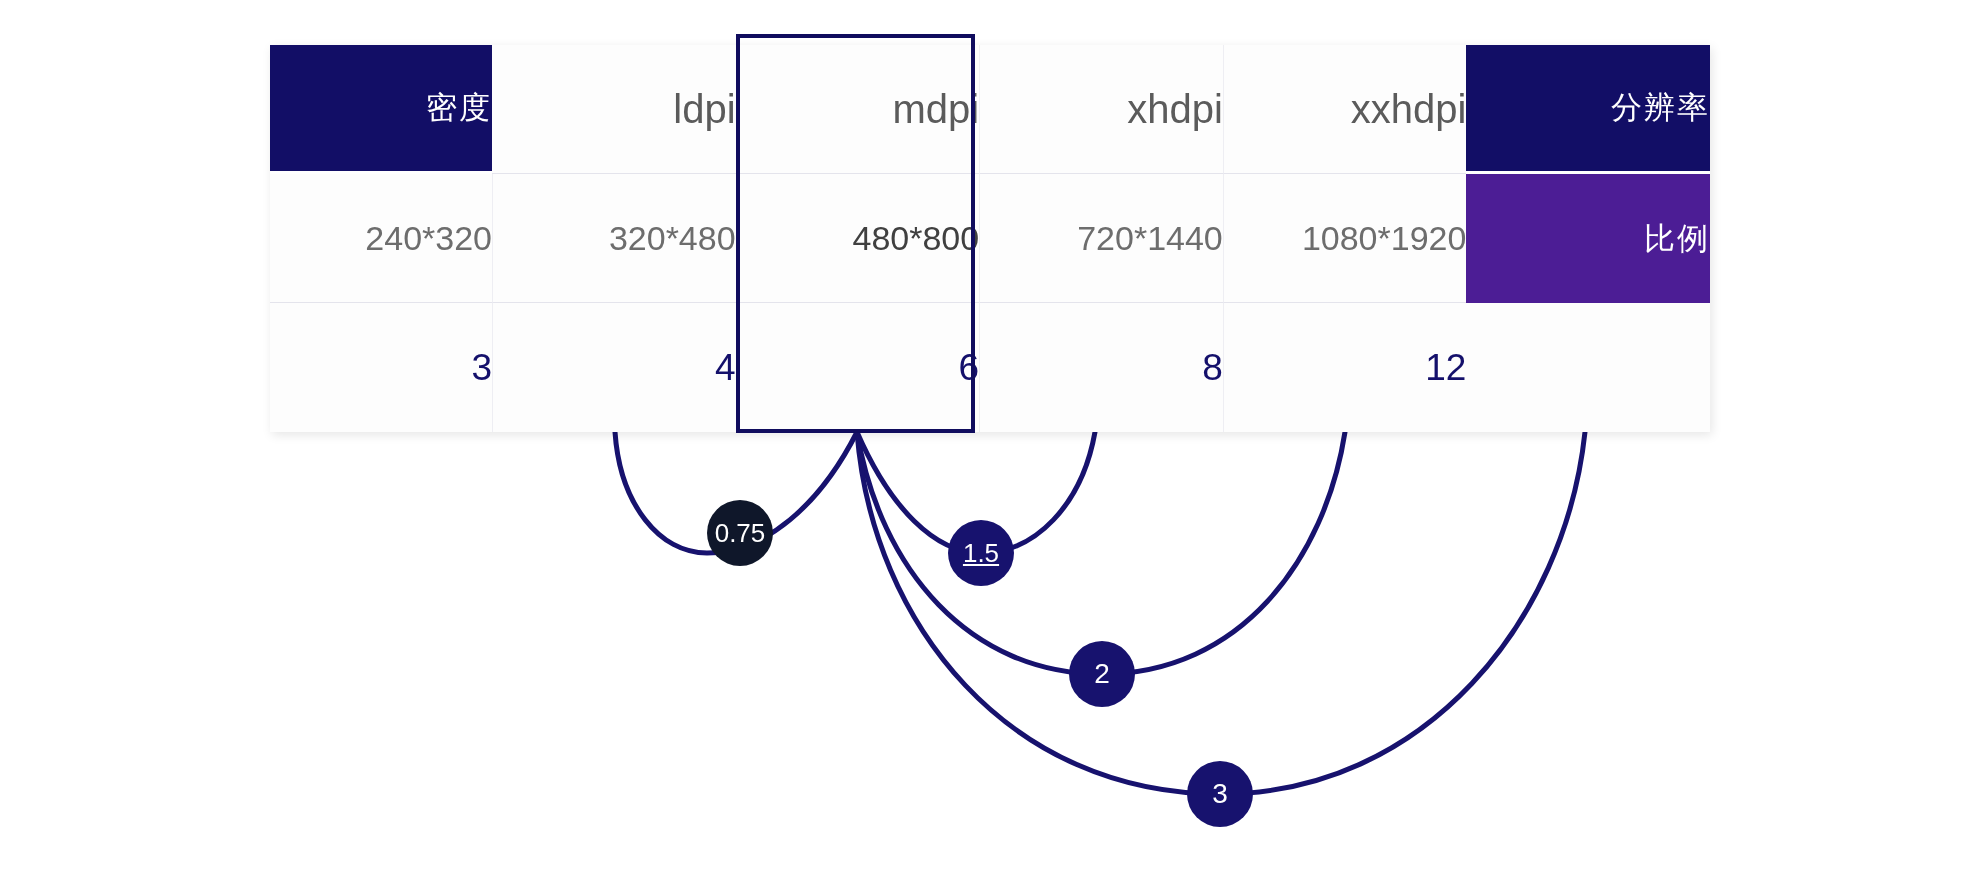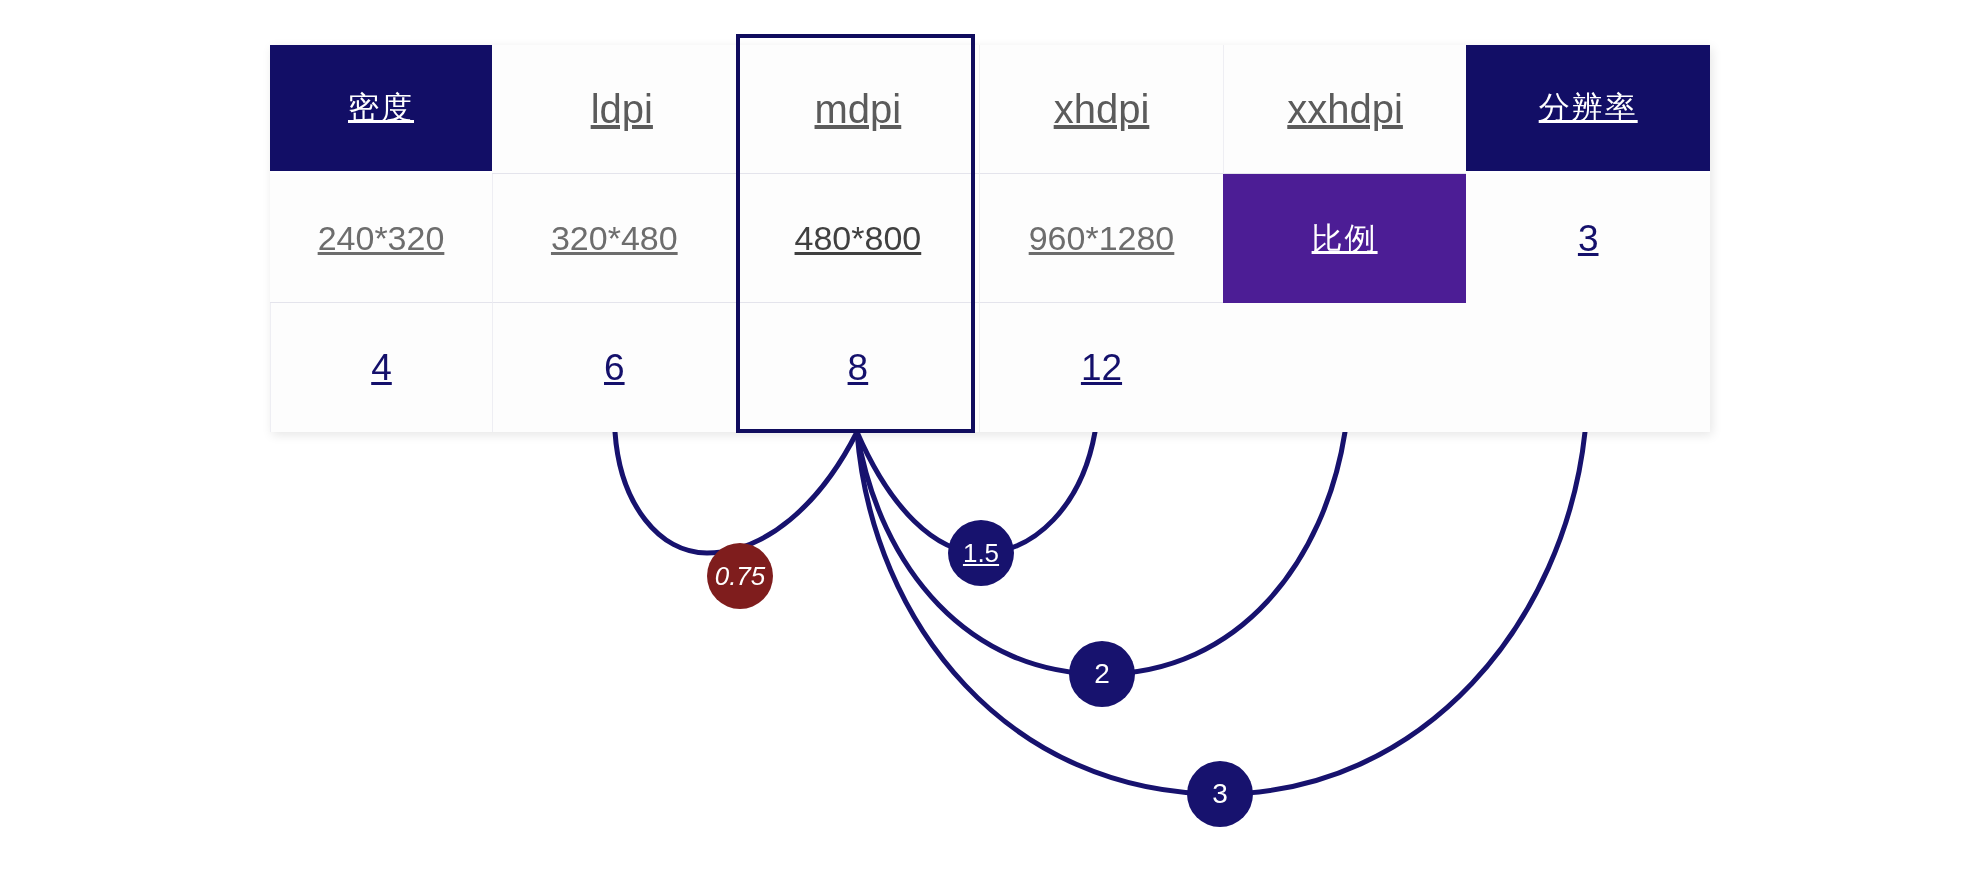--- a/index.html
+++ b/index.html
@@ -30,24 +30,23 @@
     box-shadow: 2px 3px 10px rgba(0,0,0,0.10);
     display: grid;
     grid-template-columns: 222px 1fr 1fr 1fr 1fr 1fr;
     grid-template-rows: 1fr 1fr 1fr;
     z-index: 2;
   }
 
   .cell {
     display: flex;
     align-items: center;
-    justify-content: center;
+    justify-content: flex-end;
     box-sizing: border-box;
     white-space: nowrap;
-    text-decoration: underline;
   }
 
   
   .label-cell {
     background: #120e66;
     color: #ffffff;
     font-size: 31px;
     letter-spacing: 2px;
     position: relative;
   }
@@ -165,21 +164,24 @@
     <div class="cell res-cell first" style="color: rgb(109, 109, 109);">
       <span>240*320</span>
     </div>
     <div class="cell res-cell" style="color: rgb(109, 109, 109);">
       <span>320*480</span>
     </div>
     <div class="cell res-cell" style="color: #404040;">
       <span>480*800</span>
     </div>
     <div class="cell res-cell" style="color: rgb(109, 109, 109);">
-      <span>960*1280</span>
+      <span>720*1440</span>
+    </div>
+    <div class="cell res-cell" style="color: rgb(109, 109, 109);">
+      <span>1080*1920</span>
     </div>
 
     <div class="cell label-cell r3" style="background: #4c1d95;">
       <span>比例</span>
     </div>
     <div class="cell ratio-cell first" style="color: rgb(20, 16, 107);">
       <span>3</span>
     </div>
     <div class="cell ratio-cell" style="color: rgb(20, 16, 107);">
       <span>4</span>
@@ -190,21 +192,21 @@
     <div class="cell ratio-cell" style="color: rgb(20, 16, 107);">
       <span>8</span>
     </div>
     <div class="cell ratio-cell" style="color: rgb(20, 16, 107);">
       <span>12</span>
     </div>
   </div>
 
   <div id="mdpi-highlight" style="border-color: rgb(16, 12, 94);"></div>
 
-  <div class="badge" id="badge-0" style="width: 66px; height: 66px; left: 707px; top: 543px; background: #7f1d1d; font-size: 26px; font-style: italic;">
+  <div class="badge" id="badge-0" style="width: 66px; height: 66px; left: 707px; top: 500px; background: #0f172a; font-size: 26px;">
     <span class="badge-label">0.75</span>
   </div>
   <div class="badge" id="badge-1" style="width: 66px; height: 66px; left: 948px; top: 520px; background: rgb(23, 18, 110); font-size: 26px; text-decoration: underline;">
     <span class="badge-label">1.5</span>
   </div>
   <div class="badge" id="badge-2" style="width: 66px; height: 66px; left: 1069px; top: 641px; background: rgb(23, 18, 110); font-size: 28px;">
     <span class="badge-label">2</span>
   </div>
   <div class="badge" id="badge-3" style="width: 66px; height: 66px; left: 1187px; top: 761px; background: rgb(23, 18, 110); font-size: 28px;">
     <span class="badge-label">3</span>

